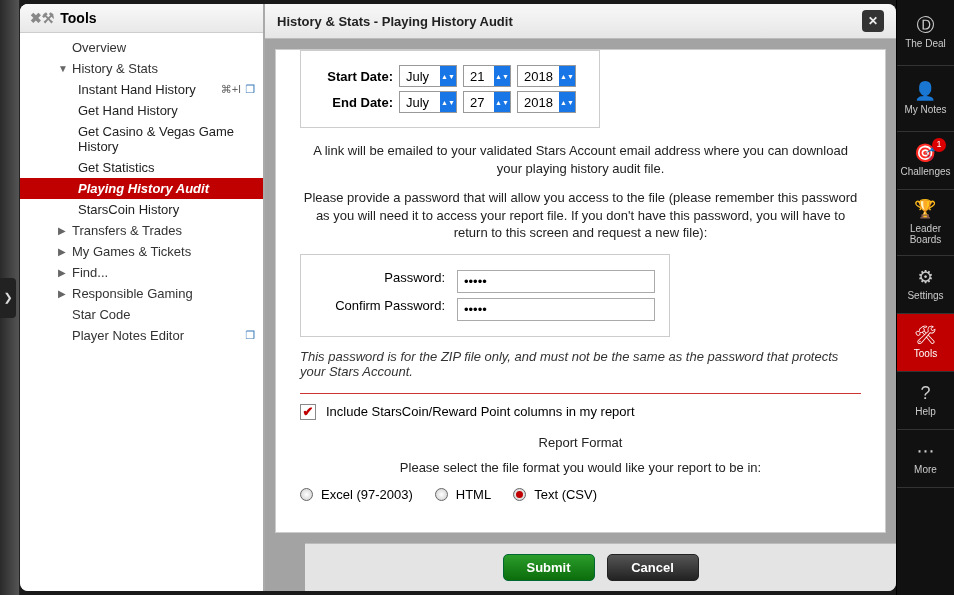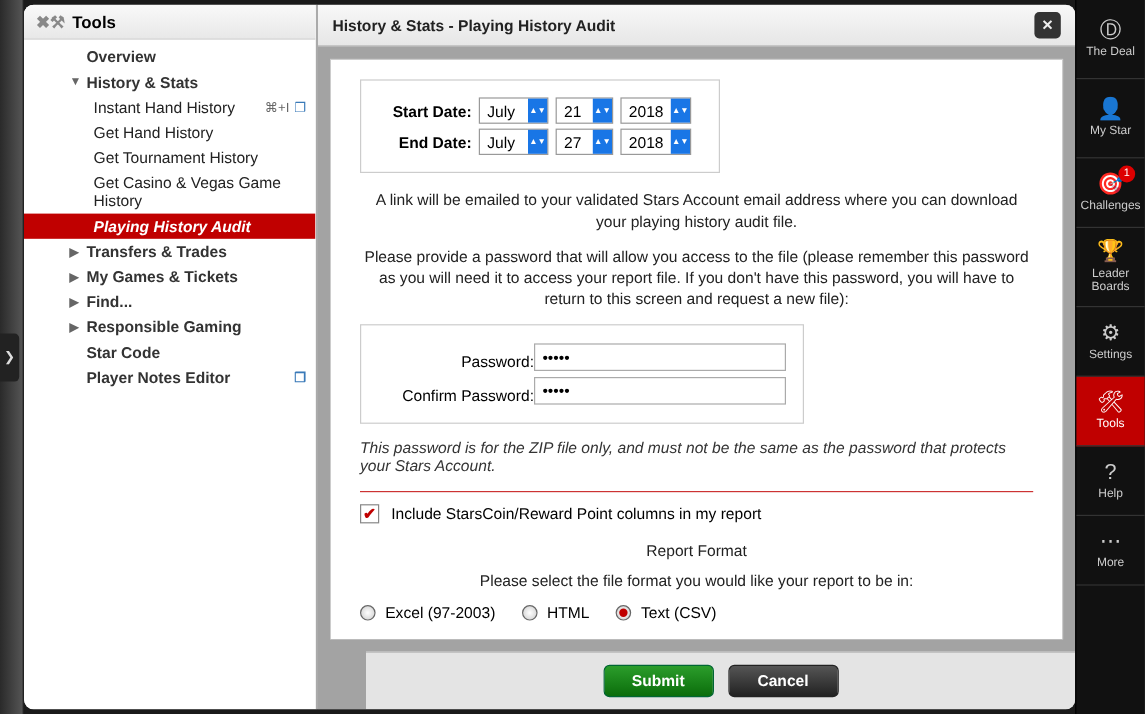--- a/index.html
+++ b/index.html
@@ -11,42 +11,42 @@
 .expand-handle { position: absolute; left: 0; top: 50%; transform: translateY(-50%); width: 16px; height: 40px; background: #222; color: #ddd; display: flex; align-items: center; justify-content: center; font-size: 11px; border-radius: 0 4px 4px 0; }
 
 .main-area { flex: 1; display: flex; background: #d8d8d8; border-radius: 8px; margin: 4px 0 4px 0; overflow: hidden; box-shadow: inset 0 0 6px rgba(0,0,0,0.4); }
 
 .sidebar { width: 245px; background: #fff; border-right: 2px solid #aaa; display: flex; flex-direction: column; border-radius: 6px 0 0 6px; overflow: hidden; }
 .sidebar-header { padding: 6px 10px; background: linear-gradient(#f9f9f9,#e8e8e8); border-bottom: 1px solid #ccc; display: flex; align-items: center; gap: 6px; font-weight: bold; font-size: 14px; }
 .sidebar-header .icon { color: #888; }
 .tree { list-style: none; padding: 4px 0; font-size: 13px; color: #222; overflow-y: auto; }
 .tree li { display: flex; align-items: center; padding: 3px 8px 3px 12px; cursor: pointer; position: relative; }
 .tree .chev { width: 10px; color: #666; font-size: 10px; margin-right: 4px; }
-.tree .lvl1 { padding-left: 38px; font-weight: bold; color: #333; }
+.tree .lvl1 { padding-left: 38px; font-weight: normal; color: #333; }
 .tree .lvl2 { padding-left: 58px; }
 .tree .selected { background: #c00000; color: #fff; font-weight: bold; font-style: italic; }
 .tree .shortcut { margin-left: auto; font-size: 11px; color: #666; display: flex; gap: 4px; align-items: center; }
 .tree .mini-icon { color: #3a7ab8; font-size: 11px; }
 
 .content { flex: 1; display: flex; flex-direction: column; background: #a3a3a3; position: relative; border-radius: 0 6px 6px 0; overflow: hidden; }
 .content-header { padding: 6px 12px; background: linear-gradient(#f8f8f8,#e6e6e6); border-bottom: 1px solid #bbb; display: flex; align-items: center; font-weight: bold; font-size: 13px; color: #222; }
 .content-header .close { margin-left: auto; width: 22px; height: 22px; background: #333; color: #eee; border-radius: 4px; display: flex; align-items: center; justify-content: center; font-size: 12px; font-weight: bold; cursor: pointer; }
-.content-body { flex: 1; padding: 16px 24px; background: #fff; margin: 10px; border: 1px solid #ccc; overflow-y: auto; }
+.content-body { flex: 1; padding: 0 24px; background: #fff; margin: 10px; border: 1px solid #ccc; overflow-y: auto; }
 
 .date-block { border: 1px solid #ccc; padding: 10px 14px; margin-bottom: 14px; width: 300px; }
 .date-row { display: flex; align-items: center; margin: 4px 0; gap: 6px; }
 .date-row .lbl { width: 78px; text-align: right; font-weight: bold; font-size: 13px; }
 .sel { display: inline-flex; align-items: center; border: 1px solid #999; font-size: 13px; height: 22px; }
 .sel .val { padding: 0 6px; min-width: 30px; }
 .sel .arrow-box { width: 16px; height: 100%; background: #1976e6; display: flex; flex-direction: column; align-items: center; justify-content: center; color: #fff; font-size: 7px; line-height: 7px; }
 
 .body-text { font-size: 13px; color: #222; margin: 12px 0; line-height: 1.35; text-align: center; }
 
 .pw-block { border: 1px solid #ccc; padding: 10px 14px; margin: 12px 0; width: 370px; }
-.pw-row { display: flex; align-items: flex-end; margin: 5px 0; gap: 0; }
+.pw-row { display: flex; align-items: flex-start; margin: 5px 0; gap: 12px; }
 .pw-row .lbl { width: 130px; text-align: right; font-size: 13px; }
 .pw-row input { flex: 1; border: 1px solid #aaa; padding: 3px 6px; font-size: 13px; }
 
 .hint { font-style: italic; font-size: 13px; color: #333; margin-bottom: 14px; }
 .divider { border: none; border-top: 1px solid #c33; margin: 12px 0 10px 0; }
 
 .check-row { display: flex; align-items: center; gap: 10px; margin: 8px 0 14px 0; }
 .fake-check { width: 16px; height: 16px; border: 1px solid #888; background: #fff; display: flex; align-items: center; justify-content: center; color: #c00000; font-size: 13px; font-weight: bold; }
 
 .radio-row { display: flex; align-items: center; gap: 8px; margin-top: 10px; flex-wrap: wrap; }
@@ -90,27 +90,30 @@
             <span>History &amp; Stats</span>
           </li>
           <li class="lvl2">
             <span>Instant Hand History</span>
             <span class="shortcut">⌘+I <span class="mini-icon">❐</span></span>
           </li>
           <li class="lvl2">
             <span>Get Hand History</span>
           </li>
           <li class="lvl2">
-            <span>Get Tournament History</span>
-          </li>
-          <li class="lvl2">
             <span>Get Casino &amp; Vegas Game History</span>
+          </li>
+          <li class="lvl2">
+            <span>Get Statistics</span>
           </li>
           <li class="lvl2 selected">
             <span>Playing History Audit</span>
+          </li>
+          <li class="lvl2">
+            <span>StarsCoin History</span>
           </li>
           <li class="lvl1">
             <span class="chev">▶</span>
             <span>Transfers &amp; Trades</span>
           </li>
           <li class="lvl1">
             <span class="chev">▶</span>
             <span>My Games &amp; Tickets</span>
           </li>
           <li class="lvl1">
@@ -217,21 +220,21 @@
     </div>
   </div>
 
   <div class="right-rail" id="rail">
       <div class="rail-item tall">
         <span class="ricon">Ⓓ</span>
         <span>The Deal</span>
       </div>
       <div class="rail-item tall">
         <span class="ricon">👤</span>
-        <span>My Star</span>
+        <span>My Notes</span>
       </div>
       <div class="rail-item">
         <span class="ricon">🎯</span>
         <span>Challenges</span>
         <span class="badge">1</span>
       </div>
       <div class="rail-item tall">
         <span class="ricon">🏆</span>
         <span>Leader Boards</span>
       </div>

